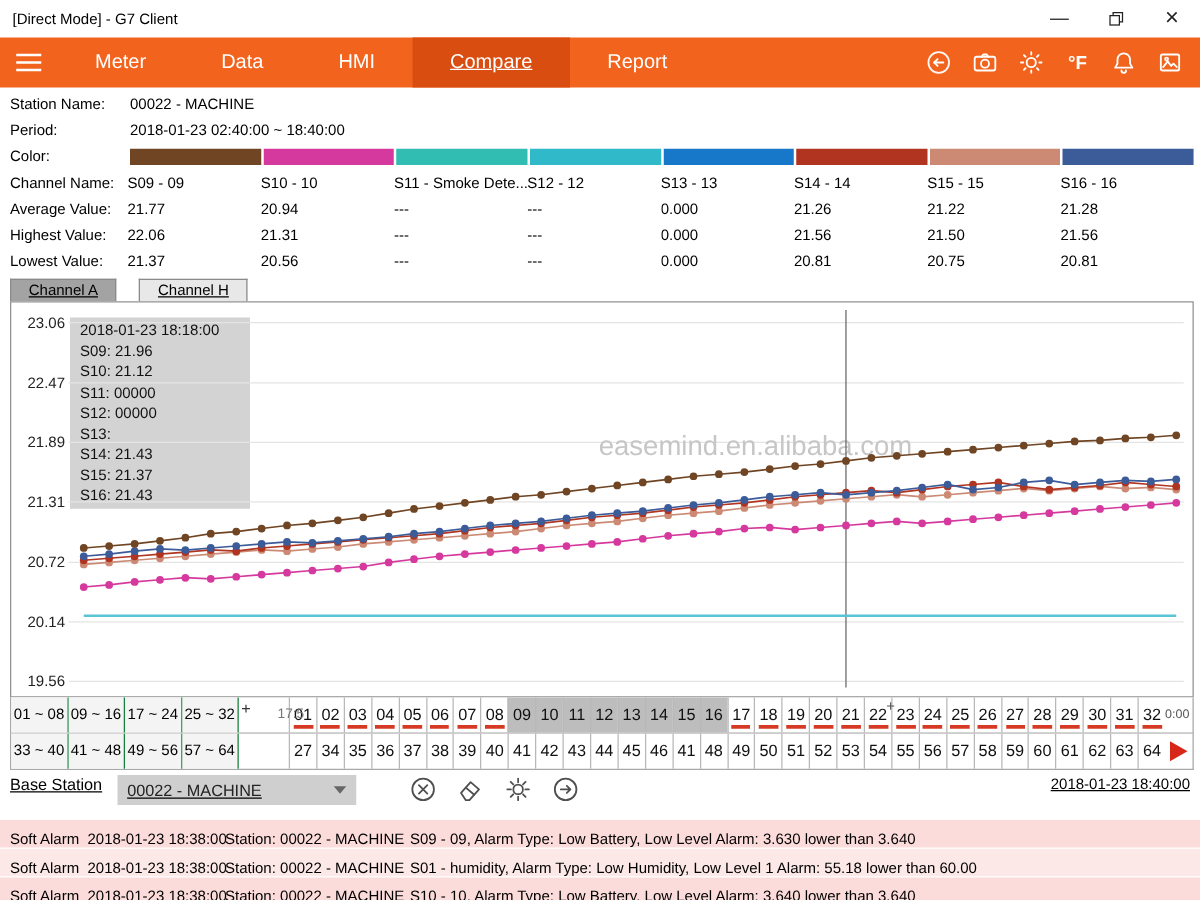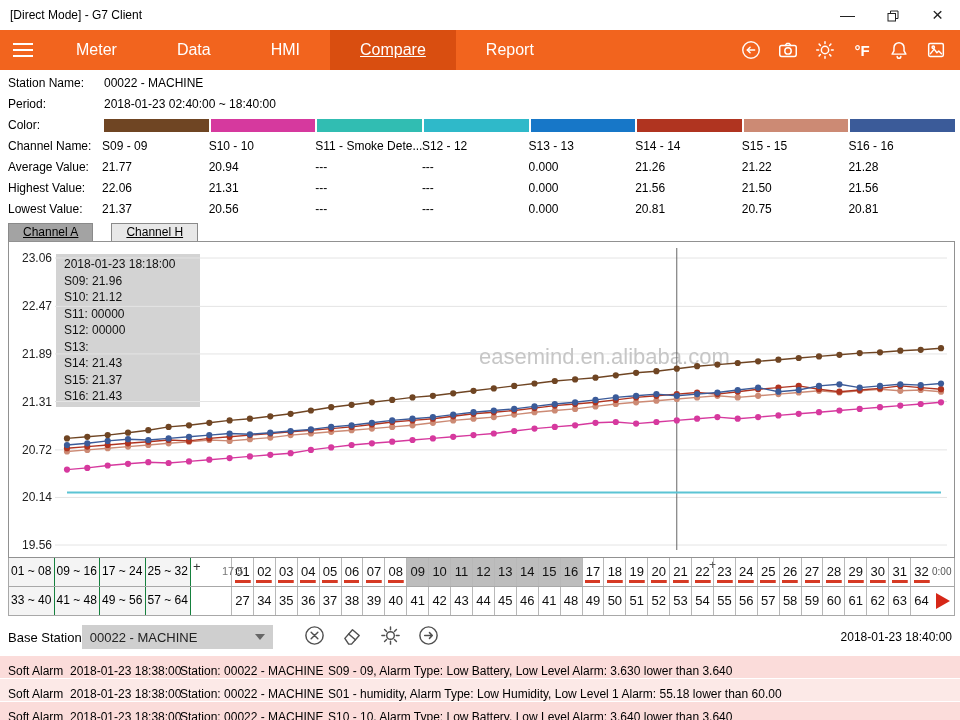--- a/index.html
+++ b/index.html
@@ -55,21 +55,21 @@
   .cell-num{flex:1;text-align:center;line-height:27px;border-left:1px solid #b8b8b8;color:#111;}
   .cell-num.selected{background:#bdbdbd;}
   .cell-num.dashed{background-image:linear-gradient(#d63a24,#d63a24);background-repeat:no-repeat;
                    background-size:75% 3px;background-position:center bottom 3px;}
   .frag-right{width:22px;flex:none;font-size:10px;color:#555;line-height:27px;overflow:hidden;}
   .plus-mid{position:absolute;left:700px;top:0;font-size:12px;color:#555;z-index:2;}
   .scroll-arrow{width:22px;flex:none;display:flex;align-items:center;justify-content:center;}
   .scroll-arrow i{display:block;width:0;height:0;border-top:8px solid transparent;border-bottom:8px solid transparent;border-left:14px solid #d62718;}
 
   
-  .footer{height:34px;margin-top:4px;display:flex;align-items:center;padding:0 8px;}
+  .footer{height:34px;margin-top:4px;display:flex;padding:0 8px;gap:12px;text-decoration:underline;}
   .footer .lbl{font-size:13px;}
   .dropdown{width:175px;height:24px;background:#cfcfcf;display:flex;align-items:center;justify-content:space-between;
             padding:0 8px;font-size:13px;color:#222;}
   .dropdown .chev{width:0;height:0;border-left:5px solid transparent;border-right:5px solid transparent;border-top:6px solid #666;}
   .foot-icons{display:flex;gap:15px;margin-left:30px;}
   .foot-ic svg{width:23px;height:23px;stroke:#4f4f4f;fill:none;stroke-width:1.5;stroke-linecap:round;stroke-linejoin:round;}
   .timestamp{margin-left:auto;font-size:12px;}
 
   
   .alarm-list{margin-top:2px;}

